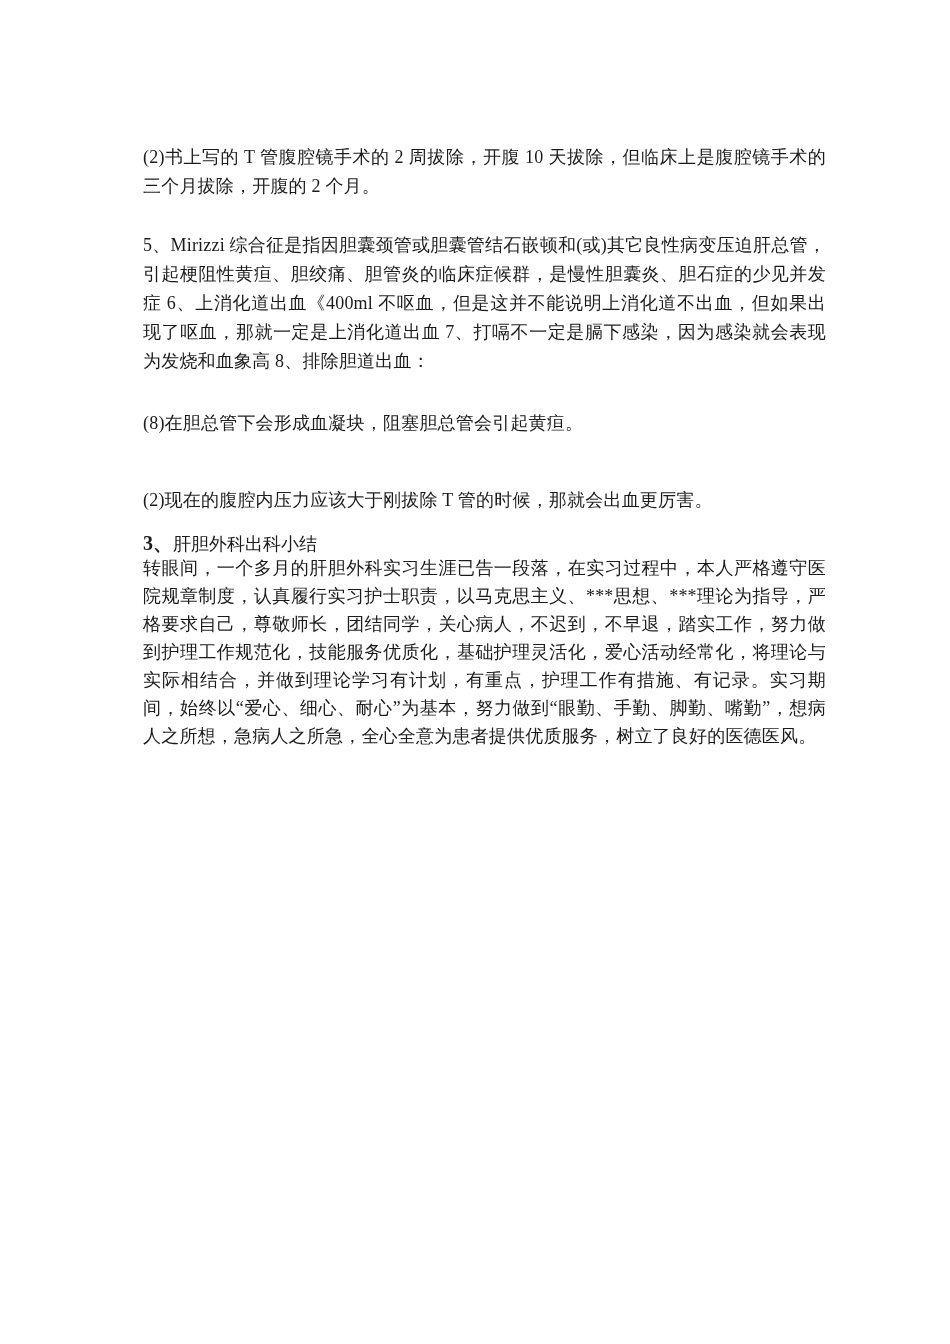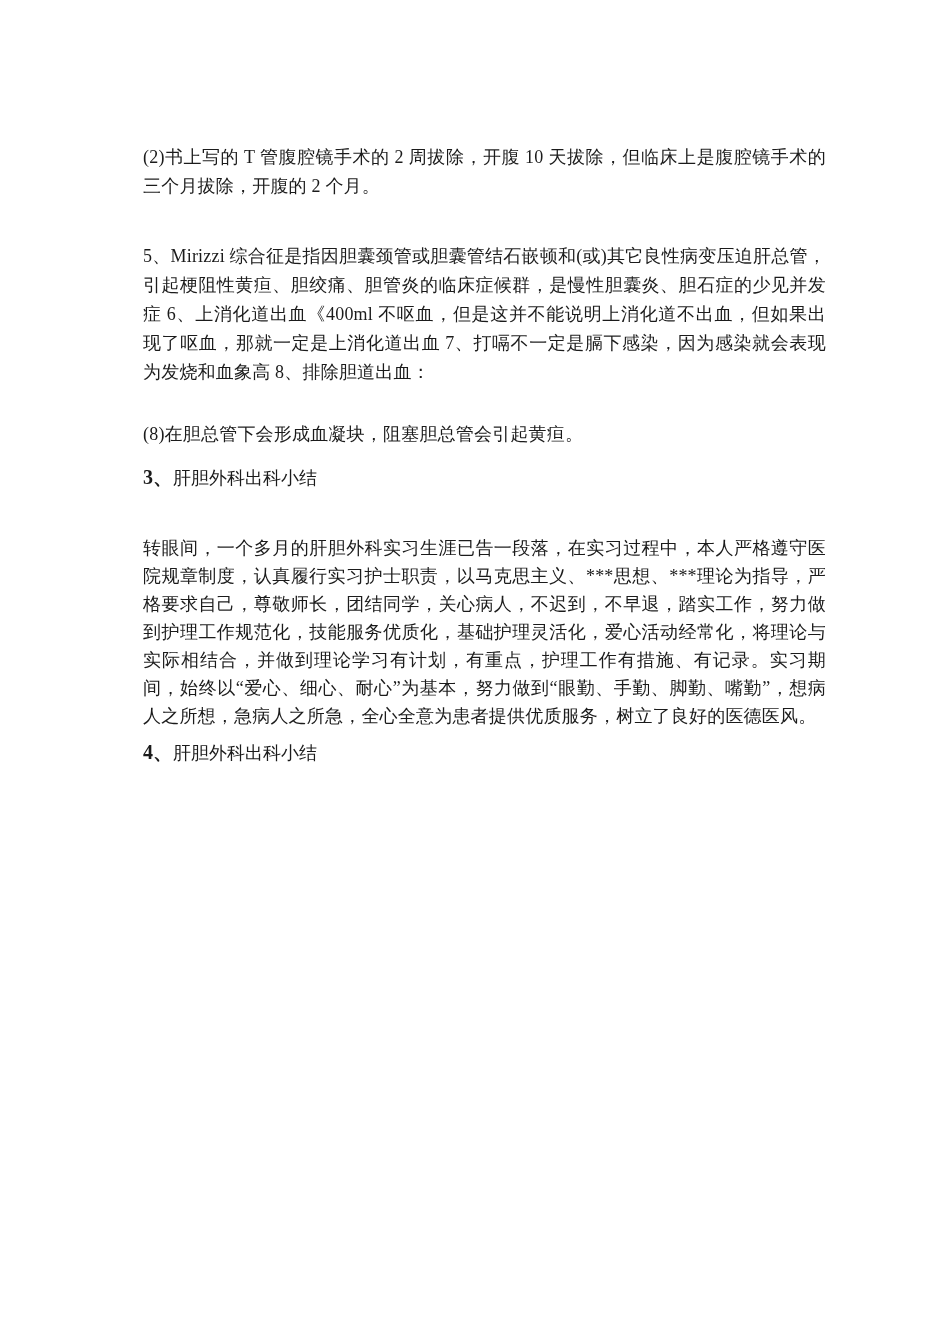--- a/index.html
+++ b/index.html
@@ -35,45 +35,43 @@
     font-size: 18px;
     line-height: 19px;
     font-weight: normal;
   }
   .h-num {
     font-weight: bold;
     font-size: 20px;
   }
   
   .mt-45 { margin-top: 45px; }
-  .mt-41 { margin-top: 41px; }
+  .mt-41 { margin-top: 30px; }
   .mt-33 { margin-top: 33px; }
   .mt-48 { margin-top: 48px; }
   .mt-19 { margin-top: 19px; }
-  .mt-46 { margin-top: 46px; }
+  .mt-46 { }
   .mt-20 { margin-top: 20px; }
   .mt-13 { margin-top: 13px; }
 </style>
 </head>
 <body>
 
 <div class="page">
 
   <p class="para">(2)书上写的 T 管腹腔镜手术的 2 周拔除，开腹 10 天拔除，但临床上是腹腔镜手术的三个月拔除，开腹的 2 个月。</p>
 
 
   <p class="para mt-41">5、Mirizzi 综合征是指因胆囊颈管或胆囊管结石嵌顿和(或)其它良性病变压迫肝总管，引起梗阻性黄疸、胆绞痛、胆管炎的临床症候群，是慢性胆囊炎、胆石症的少见并发症 6、上消化道出血《400ml 不呕血，但是这并不能说明上消化道不出血，但如果出现了呕血，那就一定是上消化道出血 7、打嗝不一定是膈下感染，因为感染就会表现为发烧和血象高 8、排除胆道出血：</p>
 
   <p class="para mt-33">(8)在胆总管下会形成血凝块，阻塞胆总管会引起黄疸。</p>
 
+  <p class="para mt-48">(2)现在的腹腔内压力应该大于刚拔除 T 管的时候，那就会出血更厉害。</p>
 
   <h2 class="heading mt-19">
     <span class="h-num">3、</span><span>肝胆外科出科小结</span>
   </h2>
 
   <p class="para tight mt-46">转眼间，一个多月的肝胆外科实习生涯已告一段落，在实习过程中，本人严格遵守医院规章制度，认真履行实习护士职责，以马克思主义、***思想、***理论为指导，严格要求自己，尊敬师长，团结同学，关心病人，不迟到，不早退，踏实工作，努力做到护理工作规范化，技能服务优质化，基础护理灵活化，爱心活动经常化，将理论与实际相结合，并做到理论学习有计划，有重点，护理工作有措施、有记录。实习期间，始终以“爱心、细心、耐心”为基本，努力做到“眼勤、手勤、脚勤、嘴勤”，想病人之所想，急病人之所急，全心全意为患者提供优质服务，树立了良好的医德医风。</p>
 
 
-  <h2 class="heading mt-13">
-    <span class="h-num">4、</span><span>肝胆外科出科小结</span>
-  </h2>
 
 </div>
 
 </body></html>

